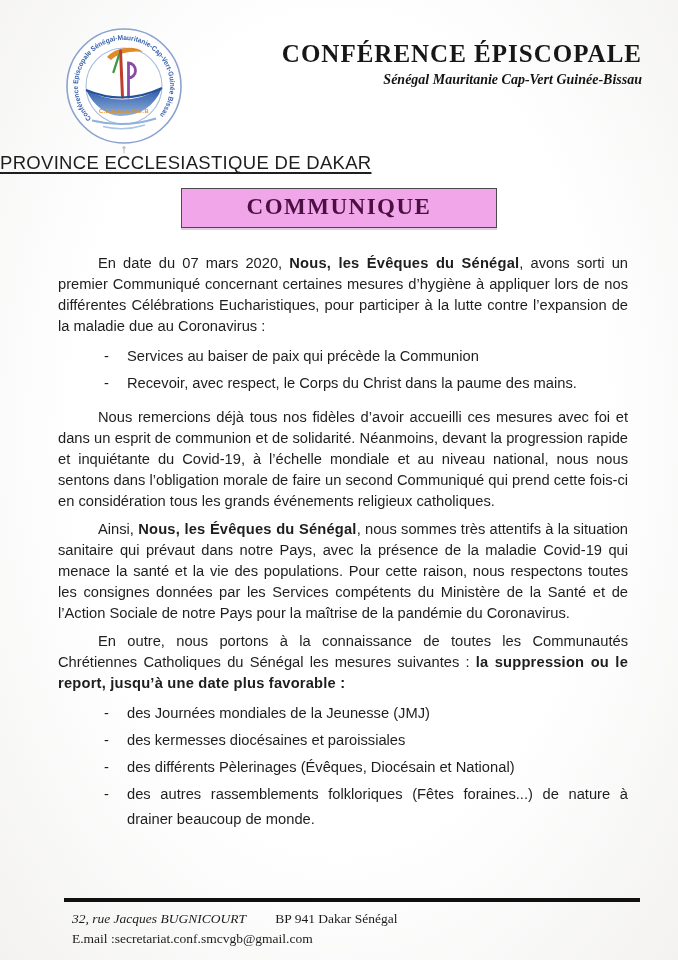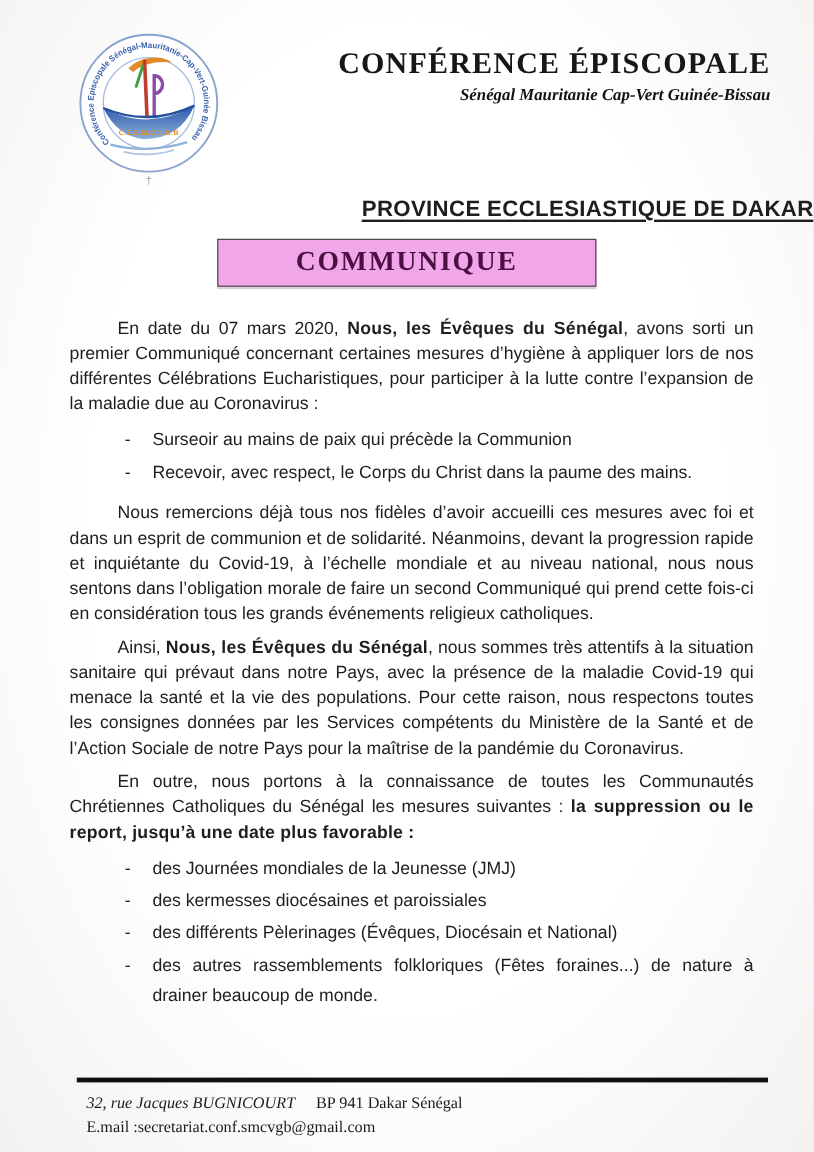--- a/index.html
+++ b/index.html
@@ -23,22 +23,22 @@
     color:#171717; white-space:nowrap;
   }
   .org-subtitle {
     font-family:"Liberation Serif", serif;
     font-weight:bold; font-style:italic; font-size:14px;
     margin-top:4px; color:#131313; white-space:nowrap;
   }
 
   
   .province {
-    text-align:right; margin-top:11px;
-    font-weight:bold; font-size:18.5px; letter-spacing:.3px;
+    text-align:left; margin-top:0;
+    font-weight:normal; font-size:18.5px; letter-spacing:.3px;
   }
   .province span {
     text-decoration:underline;
     text-decoration-thickness:2px;
     text-underline-offset:3px;
   }
   .comm-box {
     width:max-content;
     margin:14px auto 0;
     padding:5px 65px 7px;
@@ -68,21 +68,21 @@
   
   .footer { position:absolute; left:0; right:0; top:898px; }
   .footer-rule { height:4px; background:#101010; margin:0 38px 0 64px; }
   .footer-cols {
     display:flex; justify-content:space-between;
     margin-top:7px; padding:0 26px 0 72px;
     font-family:"Liberation Serif", serif;
     font-size:13.5px; line-height:20px; color:#1b1b1b;
   }
   .footer-left .street { font-style:italic; }
-  .footer-left .bp { margin-left:14px; }
+  .footer-left .bp { margin-left:26px; }
 </style>
 </head>
 <body>
 
 <div class="page">
 
   <div class="header">
     <svg class="logo" viewBox="0 0 124 132" aria-hidden="true">
       <defs>
         <path id="ringPath" d="M 29.5,94.5 A 46,46 0 1 1 94.5,94.5" fill="none"></path>
@@ -120,21 +120,21 @@
 
   <div class="comm-box">
     <span class="comm-label">COMMUNIQUE</span>
   </div>
 
   <div class="content">
       <p class="body-p"><span>En date du 07 mars 2020, </span><b>Nous, les Évêques du Sénégal</b><span>, avons sorti un premier Communiqué concernant certaines mesures d’hygiène à appliquer lors de nos différentes Célébrations Eucharistiques, pour participer à la lutte contre l’expansion de la maladie due au Coronavirus :</span></p>
       <div class="dash-list">
         <div class="dash-item">
           <span class="dash">-</span>
-          <span class="dash-text">Surseoir au mains de paix qui précède la Communion</span>
+          <span class="dash-text">Services au baiser de paix qui précède la Communion</span>
         </div>
         <div class="dash-item">
           <span class="dash">-</span>
           <span class="dash-text">Recevoir, avec respect, le Corps du Christ dans la paume des mains.</span>
         </div>
       </div>
       <p class="body-p"><span>Nous remercions déjà tous nos fidèles d’avoir accueilli ces mesures avec foi et dans un esprit de communion et de solidarité. Néanmoins, devant la progression rapide et inquiétante du Covid-19, à l’échelle mondiale et au niveau national, nous nous sentons dans l’obligation morale de faire un second Communiqué qui prend cette fois-ci en considération tous les grands événements religieux catholiques.</span></p>
       <p class="body-p"><span>Ainsi, </span><b>Nous, les Évêques du Sénégal</b><span>, nous sommes très attentifs à la situation sanitaire qui prévaut dans notre Pays, avec la présence de la maladie Covid-19 qui menace la santé et la vie des populations.  Pour cette raison, nous respectons  toutes les consignes données par les Services compétents du Ministère de la Santé et de l’Action Sociale de notre Pays pour la maîtrise de la pandémie du Coronavirus.</span></p>
       <p class="body-p"><span>En outre, nous portons à la connaissance de toutes les Communautés Chrétiennes Catholiques du Sénégal les mesures suivantes : </span><b>la suppression ou le report, jusqu’à une date plus favorable :</b></p>
       <div class="dash-list">

